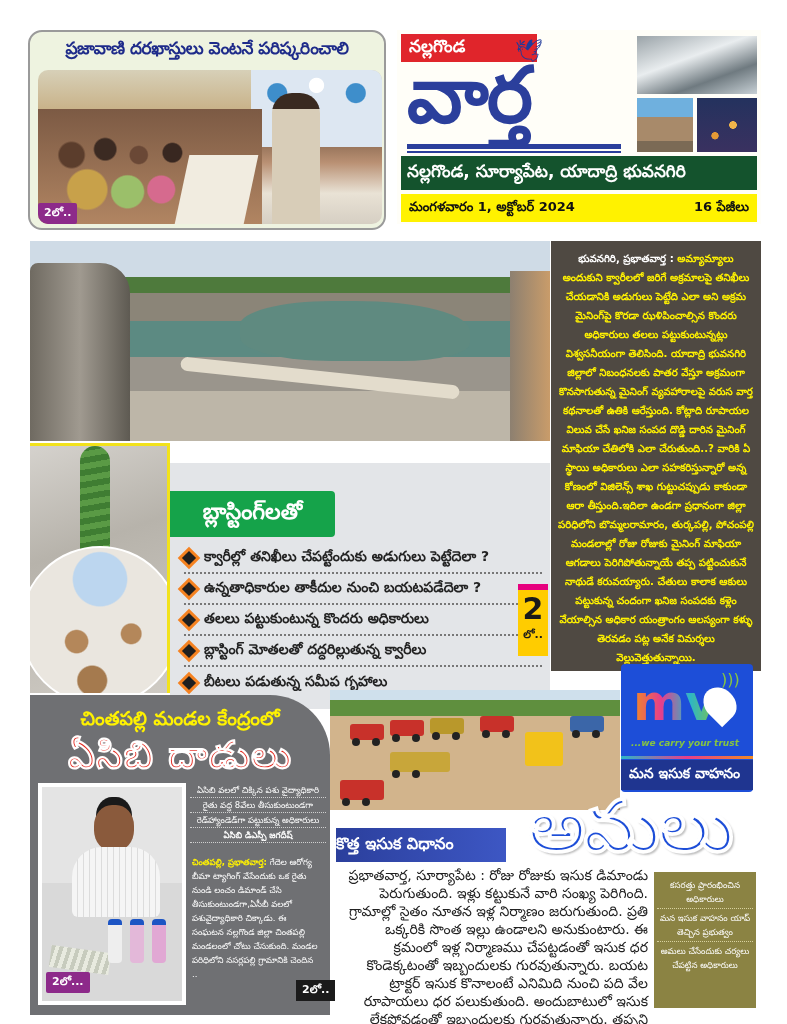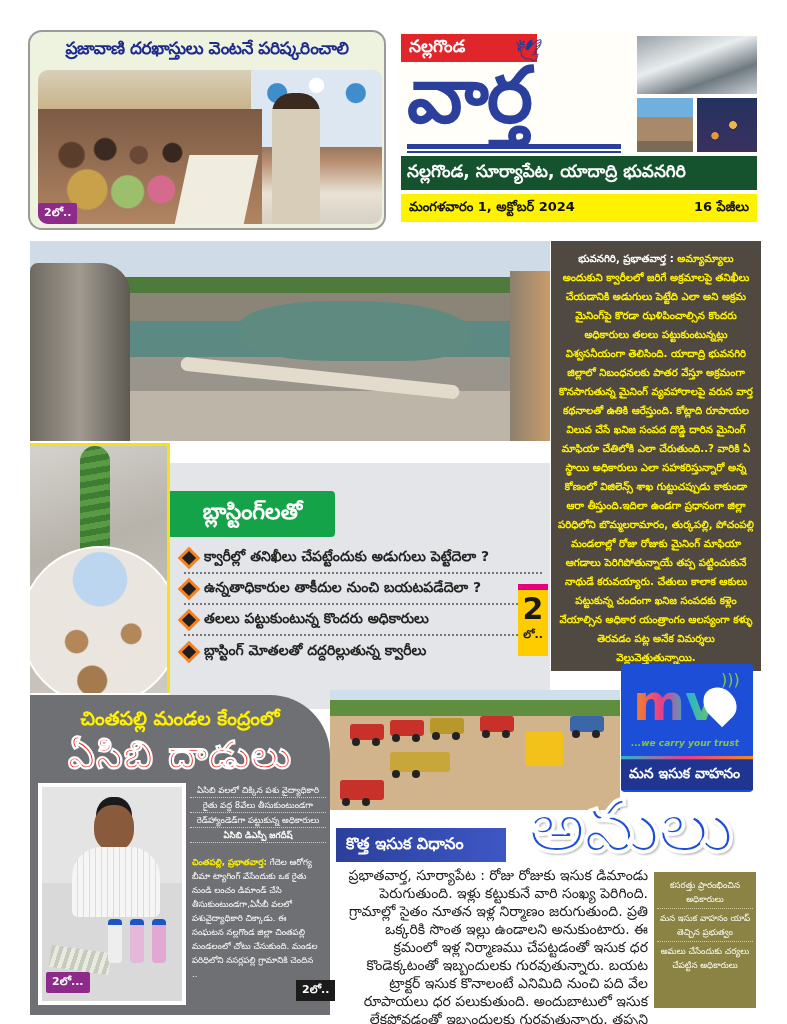--- a/index.html
+++ b/index.html
@@ -88,21 +88,21 @@
   .truck::after { content: ""; position: absolute; left: 2px; bottom: -6px; width: 8px; height: 8px; border-radius: 50%; background: #222; box-shadow: 20px 0 0 #222; }
   .jcb { position: absolute; left: 195px; top: 42px; width: 38px; height: 34px; background: #f2c21a; border-radius: 3px; }
   .mv-logo { left: 621px; top: 664px; width: 132px; height: 128px; background: #1d4ed8; border-radius: 4px; }
   .mv-letters { position: absolute; left: 12px; top: 14px; font-size: 50px; font-weight: bold; line-height: 1; background: linear-gradient(90deg, #f08a24, #e63e8c, #2bb6c8, #86c442); -webkit-background-clip: text; background-clip: text; color: transparent; }
   .mv-pin { position: absolute; left: 84px; top: 22px; width: 30px; height: 36px; background: #ffffff; border-radius: 50% 50% 50% 0; transform: rotate(-45deg); }
   .mv-wifi { position: absolute; left: 100px; top: 6px; font-size: 16px; color: #86c442; }
   .mv-tag { position: absolute; left: 10px; top: 74px; font-size: 9px; color: #86c442; font-weight: bold; font-style: italic; }
   .mv-strip { position: absolute; left: 0; top: 92px; width: 100%; height: 3px; background: linear-gradient(90deg, #2bb6c8, #e63e8c, #f08a24); }
   .mv-name { position: absolute; left: 0; top: 96px; width: 100%; height: 30px; background: #1f3590; color: #ffffff; font-size: 14px; font-weight: bold; display: flex; align-items: center; padding-left: 8px; }
 
-  .sand-kicker { left: 336px; top: 828px; width: 170px; height: 34px; background: linear-gradient(90deg, #2b3f9c, #3d57c4); color: #ffffff; font-size: 16px; font-weight: bold; display: flex; align-items: center; padding-left: 10px; white-space: nowrap; }
+  .sand-kicker { left: 336px; top: 828px; width: 170px; height: 34px; background: linear-gradient(90deg, #2b3f9c, #3d57c4); color: #ffffff; font-size: 16px; font-weight: bold; display: flex; align-items: center; white-space: nowrap; }
   .sand-title { left: 528px; top: 790px; font-size: 72px; font-weight: bold; color: #1d4ed8; line-height: 1; letter-spacing: -2px; -webkit-text-stroke: 1.5px #ffffff; text-shadow: 2px 2px 2px rgba(0,0,0,0.25); white-space: nowrap; }
   .sand-body { left: 340px; top: 866px; width: 308px; font-size: 14px; line-height: 18px; color: #222; text-align: right; }
   .sand-sidebar { left: 654px; top: 872px; width: 102px; height: 136px; background: #8b8343; color: #ffffff; font-size: 8.6px; text-align: center; padding: 4px 3px; line-height: 14px; }
   .sand-sidebar div { border-bottom: 1px dotted #d8d2a0; padding: 2px 0; }
   .sand-sidebar div:last-child { border-bottom: none; }
 </style>
 </head>
 <body>
 
 <div class="abs teaser">
@@ -162,20 +162,24 @@
         <span class="diamond"></span>
         <span>ఉన్నతాధికారుల తాకీదుల నుంచి బయటపడేదెలా ?</span>
       </li>
     <li>
         <span class="diamond"></span>
         <span>తలలు పట్టుకుంటున్న కొందరు అధికారులు</span>
       </li>
     <li>
         <span class="diamond"></span>
         <span>బ్లాస్టింగ్ మోతలతో దద్దరిల్లుతున్న క్వారీలు</span>
+      </li>
+    <li>
+        <span class="diamond"></span>
+        <span>బీటలు పడుతున్న సమీప గృహాలు</span>
       </li>
   </ul>
 </div>
 
 <div class="abs see-p2">
   <div class="num">2</div>
   <div class="lo">లో..</div>
 </div>
 
 <div class="abs acb-panel">

